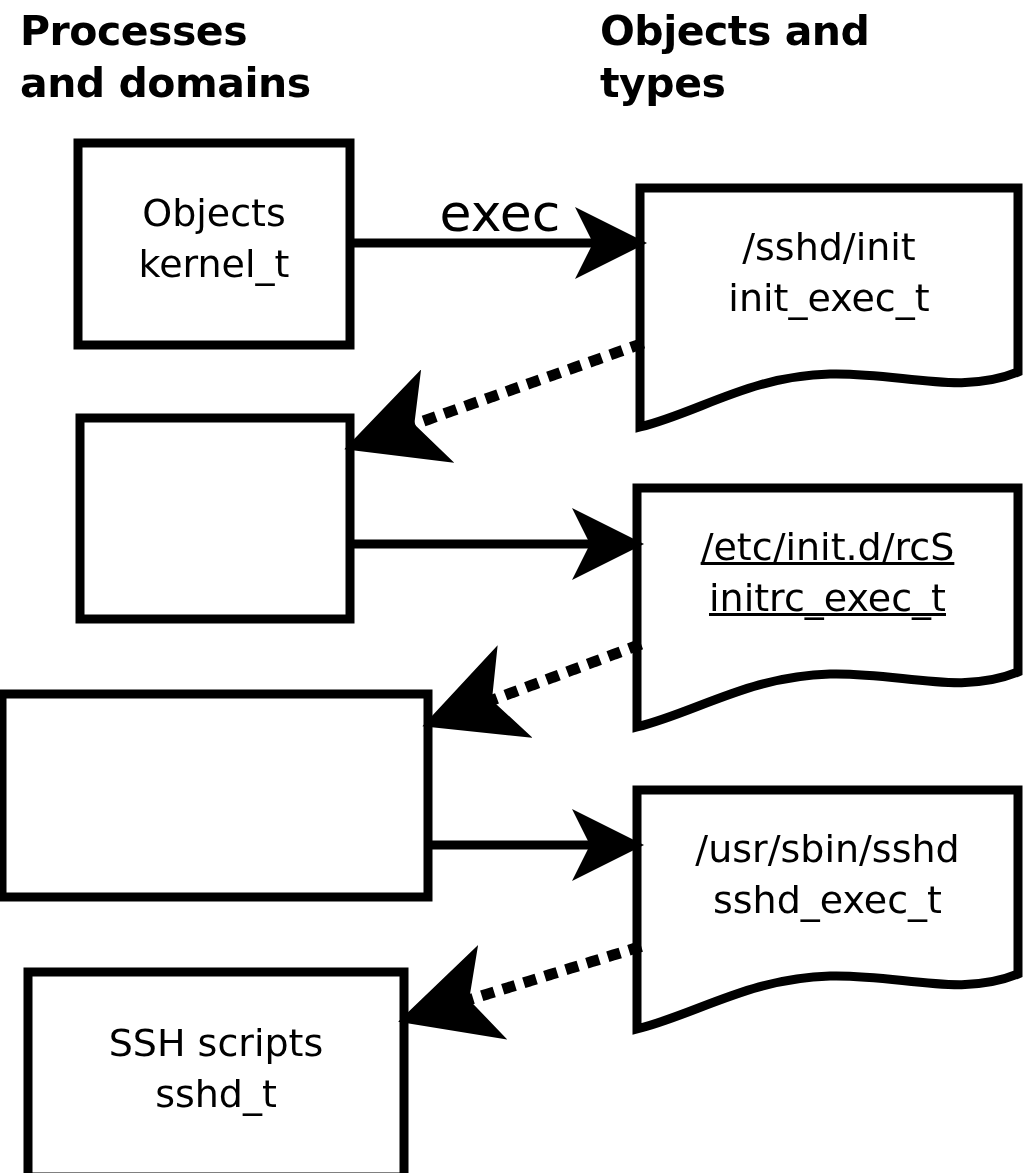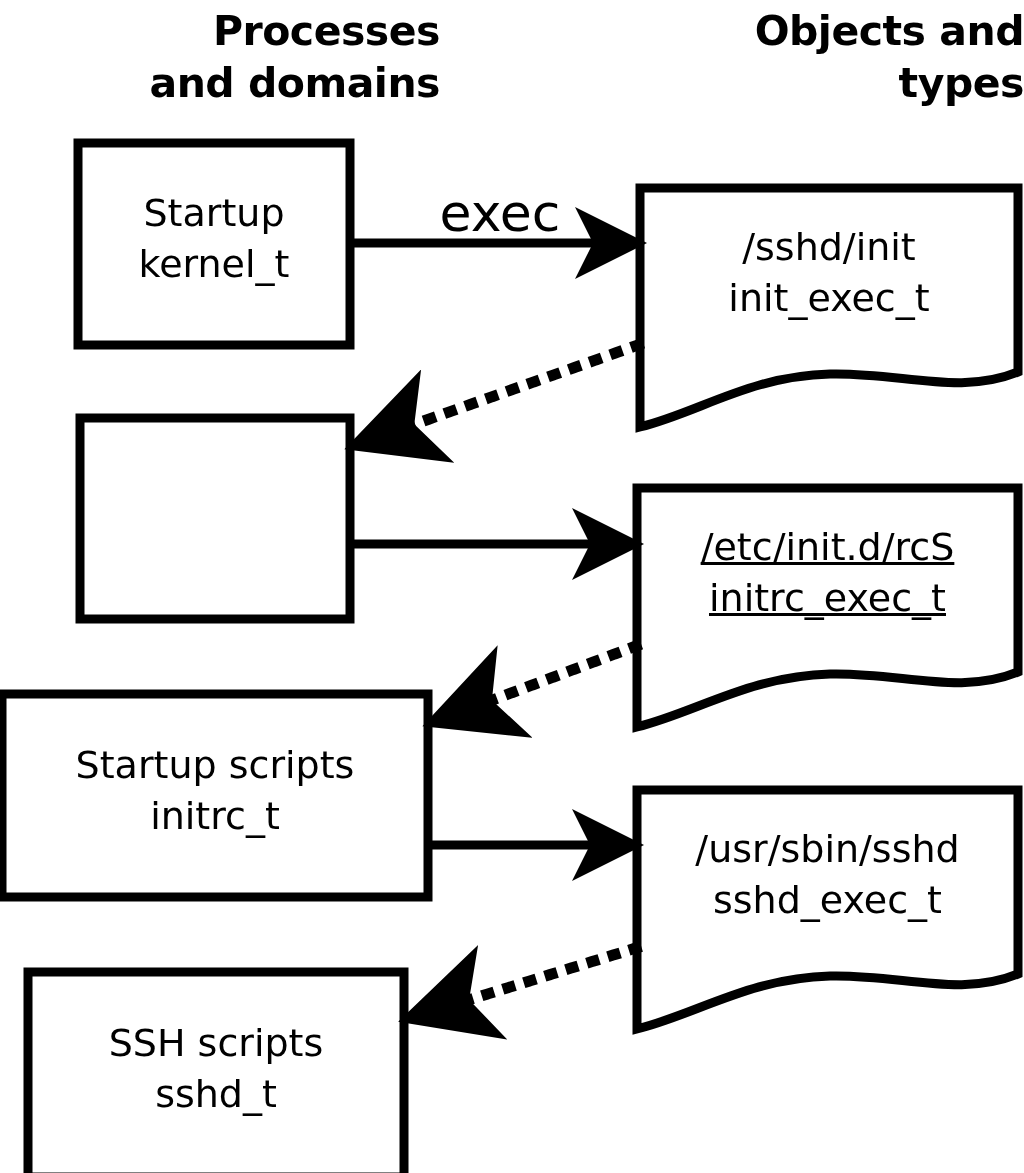--- a/index.html
+++ b/index.html
@@ -21,21 +21,21 @@
   }
   svg.layer {
     position: absolute;
     top: 0;
     left: 0;
     width: 1024px;
     height: 1173px;
   }
   .column-header {
     position: absolute;
-    text-align: right;
+    text-align: left;
     font-family: "DejaVu Sans", sans-serif;
     font-weight: bold;
     font-size: 41px;
     line-height: 1.28;
     color: #000000;
     letter-spacing: -0.5px;
     white-space: pre-line;
   }
   #hdr-left  { left: 20px;  top: 5px;  width: 420px; }
   #hdr-right { left: 600px; top: 5px;  width: 424px; }
@@ -104,26 +104,24 @@
 
     <line x1="428" y1="845" x2="635" y2="845" stroke="#000000" stroke-width="9" marker-end="url(#solidArrow)"></line>
 
     <line x1="638" y1="345" x2="356" y2="445" stroke="#000000" stroke-width="11" stroke-dasharray="2 20" stroke-linecap="square" marker-end="url(#dottedArrow)"></line>
 
     <line x1="636" y1="646" x2="434" y2="722" stroke="#000000" stroke-width="11" stroke-dasharray="2 20" stroke-linecap="square" marker-end="url(#dottedArrow)"></line>
 
     <line x1="636" y1="948" x2="410" y2="1018" stroke="#000000" stroke-width="11" stroke-dasharray="2 20" stroke-linecap="square" marker-end="url(#dottedArrow)"></line>
   </svg>
 
-  <div class="node-label" style="left:78px; top:188px; width:272px;">Startup
+  <div class="node-label" style="left:78px; top:188px; width:272px;">Objects
 kernel_t</div>
 
 
-  <div class="node-label" style="left:2px; top:740px; width:426px;">Startup scripts
-initrc_t</div>
 
   <div class="node-label" style="left:28px; top:1018px; width:376px;">SSH scripts
 sshd_t</div>
 
   <div class="node-label" style="left:640px; top:222px; width:378px;">/sshd/init
 init_exec_t</div>
 
   <div class="node-label" style="left:637px; top:522px; width:381px;text-decoration:underline;">/etc/init.d/rcS
 initrc_exec_t</div>
 

